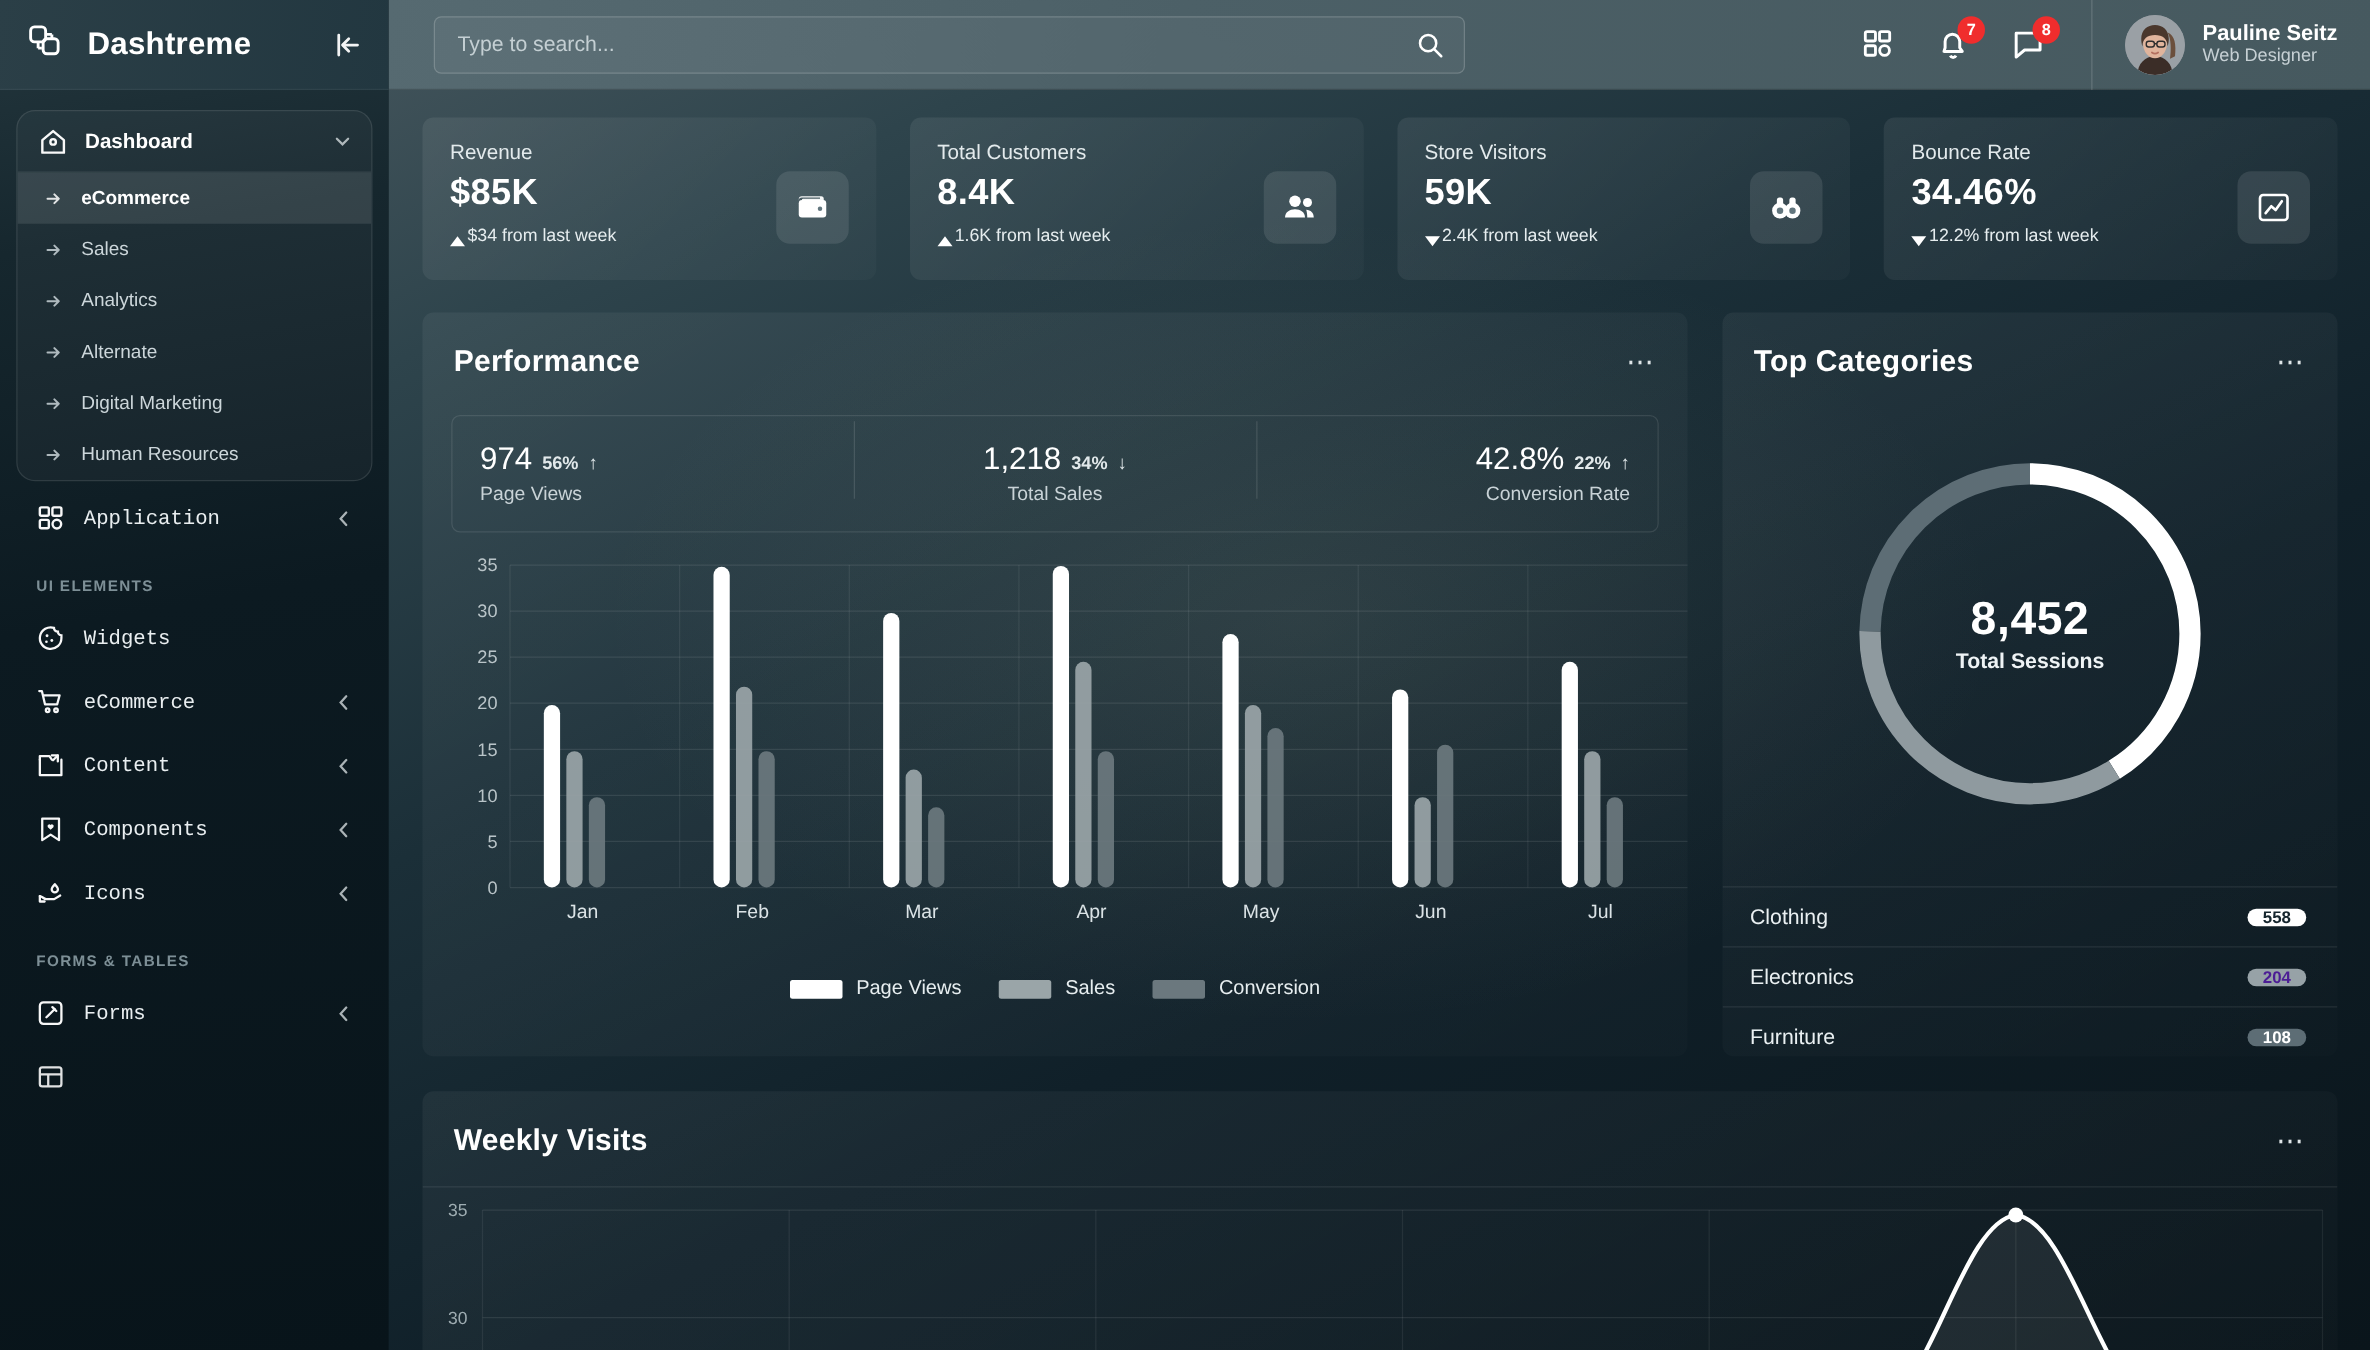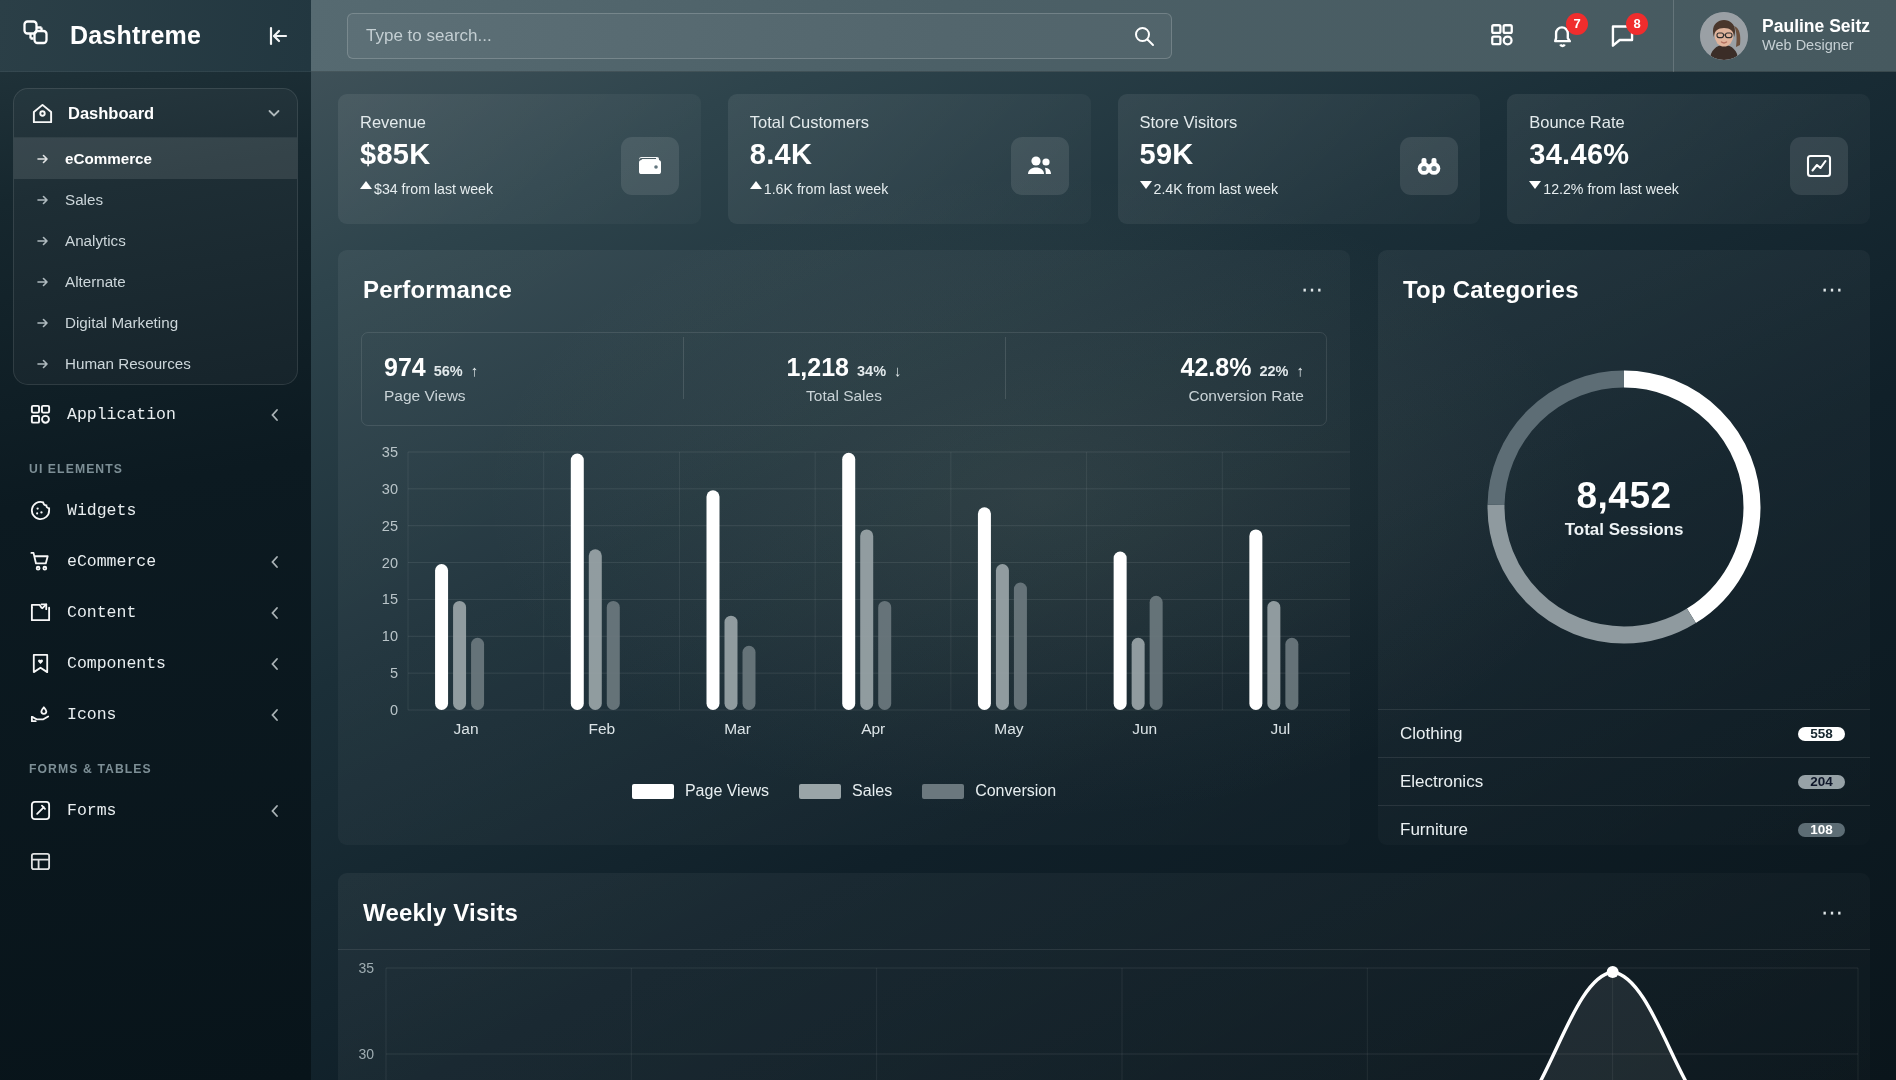--- a/index.html
+++ b/index.html
@@ -105,21 +105,21 @@
   .content { padding: 22px 26px 0 27px; height: 1008px; }
 
   .kpi-row { display: flex; gap: 27px; margin-bottom: 26px; }
   .kpi {
     flex: 1; height: 130px; border-radius: 9px; padding: 19px 22px 0 22px;
     background: linear-gradient(135deg, rgba(255,255,255,.075), rgba(255,255,255,.025));
     position: relative; display: flex; justify-content: space-between;
   }
   .kpi-title { font-size: 16.5px; color: #e3eaec; margin-bottom: 6px; }
   .kpi-value { font-size: 29px; font-weight: 700; letter-spacing: .3px; margin-bottom: 10px; }
-  .kpi-delta { font-size: 14.2px; color: #e6edef; display: flex; align-items: flex-start; gap: 2px; }
+  .kpi-delta { font-size: 14.2px; color: #e6edef; display: flex; align-items: flex-end; gap: 2px; }
   .tri { width: 0; height: 0; border-left: 6px solid transparent; border-right: 6px solid transparent; }
   .tri.up { border-bottom: 8px solid #fff; }
   .tri.down { border-top: 8px solid #fff; }
   .kpi-ico {
     width: 58px; height: 58px; border-radius: 11px; background: rgba(255,255,255,.10);
     display: flex; align-items: center; justify-content: center; align-self: center;
     margin-top: -6px;
   }
 
   .cards-row { display: flex; gap: 28px; }
@@ -142,21 +142,21 @@
   .stat { flex: 1; padding: 0 22px; position: relative; }
   .stat + .stat::before {
     content:""; position: absolute; left: 0; top: -16px; height: 62px;
     border-left: 1px solid rgba(255,255,255,.12);
   }
   .stat.c { text-align: center; }
   .stat.r { text-align: right; }
   .stat-top { display: flex; align-items: baseline; gap: 8px; }
   .stat.c .stat-top { justify-content: center; }
   .stat.r .stat-top { justify-content: flex-end; }
-  .stat-num { font-size: 25px; font-weight: 700; }
+  .stat-num { font-size: 25px; font-weight: 400; }
   .stat-pct { font-size: 14.5px; font-weight: 600; color: #e2e9eb; }
   .stat-arrow { font-size: 15px; color: #e2e9eb; }
   .stat-label { font-size: 15.5px; color: #c9d3d7; margin-top: 5px; }
 
   .chart-area { position: relative; margin: 18px 0 0 0; height: 330px; padding: 0 26px 0 24px; }
   svg { display: block; }
 
   .legend { display: flex; justify-content: center; align-items: center; gap: 30px; margin-top: 8px; }
   .lg { display: flex; align-items: center; gap: 11px; font-size: 16px; color: #e7eef0; }
   .swatch { width: 42px; height: 15px; border-radius: 2px; }
@@ -683,21 +683,21 @@
             </div>
           </div>
 
           <div class="cat-list">
             <div class="cat-row">
               <span class="cat-name">Clothing</span>
               <span class="pill" style="background:#ffffff;color:#16262e">558</span>
             </div>
             <div class="cat-row">
               <span class="cat-name">Electronics</span>
-              <span class="pill" style="background:#97a2a7;color:#0f172a">204</span>
+              <span class="pill" style="background:#97a2a7;color:#4c1d95">204</span>
             </div>
             <div class="cat-row">
               <span class="cat-name">Furniture</span>
               <span class="pill" style="background:#5d6d75;color:#ffffff">108</span>
             </div>
           </div>
         </section>
       </div>
 
       <section class="weekly-card">

